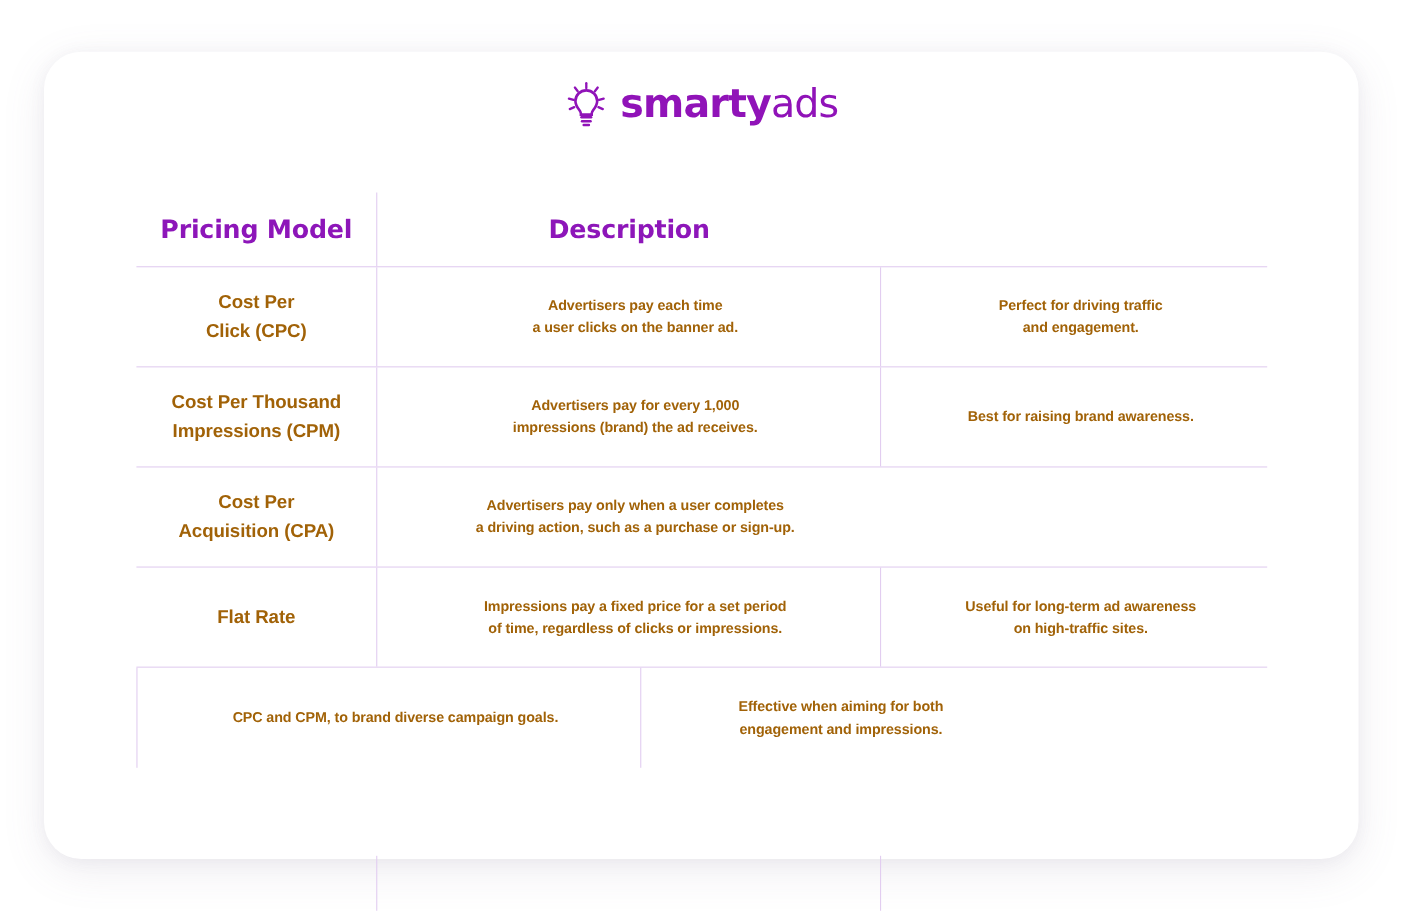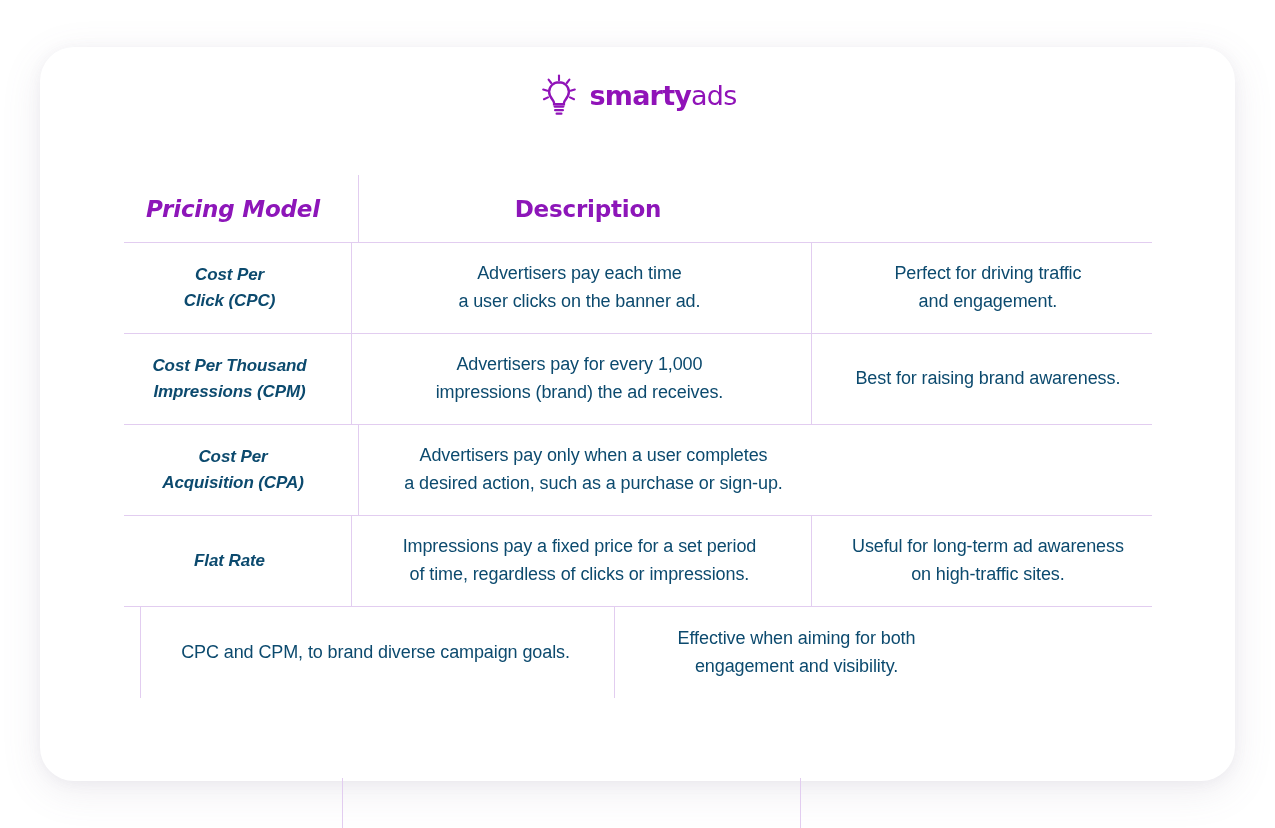--- a/index.html
+++ b/index.html
@@ -45,21 +45,21 @@
     justify-content: center;
     gap: 11px;
   }
   .logo-mark {
     width: 40px;
     height: 42px;
     flex: 0 0 auto;
     display: block;
   }
   .logo-text {
-    font-size: 27px;
+    font-size: 36px;
     letter-spacing: -0.8px;
     line-height: 1;
     white-space: nowrap;
     color: #9013b8;
     font-family: "DejaVu Sans", sans-serif;
   }
   .logo-text .bold {
     font-weight: 700;
   }
   .logo-text .light {
@@ -96,46 +96,45 @@
   }
   .trow.last {
     border-bottom: none;
   }
   .td {
     display: flex;
     flex-direction: column;
     align-items: center;
     justify-content: center;
     text-align: center;
-    color: #0c4a6e;
+    color: #a16207;
     box-sizing: border-box;
   }
 
   
-  .c1 { width: 218px; font-style: italic; }
+  .c1 { width: 218px; }
   .c2 { width: 458px; }
   .c3 { width: 352px; }
 
   
   .c2, .c3 {
     border-left: 1.5px solid #e2cdf0;
-    margin-left: 16px;
   }
   .thead .c2, .thead .c3 {
     border-left: 1.5px solid #e2cdf0;
   }
 
   .td.c1 {
     font-size: 17px;
     font-weight: 700;
     letter-spacing: -0.1px;
   }
   .td.c2, .td.c3 {
-    font-size: 18px;
-    font-weight: 400;
+    font-size: 13px;
+    font-weight: 700;
     letter-spacing: -0.1px;
     padding-left: 12px;
   }
   .td .line {
     display: block;
     line-height: 1.55;
     white-space: nowrap;
   }
 
   .r-h90 { height: 90px; }
@@ -217,21 +216,21 @@
         </div>
       </div>
 
       <div class="trow r-h90">
         <div class="td c1">
           <span class="line">Cost Per</span>
           <span class="line">Acquisition (CPA)</span>
         </div>
         <div class="td c2">
           <span class="line">Advertisers pay only when a user completes</span>
-          <span class="line">a desired action, such as a purchase or sign-up.</span>
+          <span class="line">a driving action, such as a purchase or sign-up.</span>
         </div>
       </div>
 
       <div class="trow r-h90">
         <div class="td c1">
           <span class="line">Flat Rate</span>
         </div>
         <div class="td c2">
           <span class="line">Impressions pay a fixed price for a set period</span>
           <span class="line">of time, regardless of clicks or impressions.</span>
@@ -241,21 +240,21 @@
           <span class="line">on high-traffic sites.</span>
         </div>
       </div>
 
       <div class="trow r-h91 last">
         <div class="td c2">
           <span class="line">CPC and CPM, to brand diverse campaign goals.</span>
         </div>
         <div class="td c3">
           <span class="line">Effective when aiming for both</span>
-          <span class="line">engagement and visibility.</span>
+          <span class="line">engagement and impressions.</span>
         </div>
       </div>
 
       <div class="vstub v1"></div>
       <div class="vstub v2"></div>
 
     </div>
   </div>
 </div>
 

